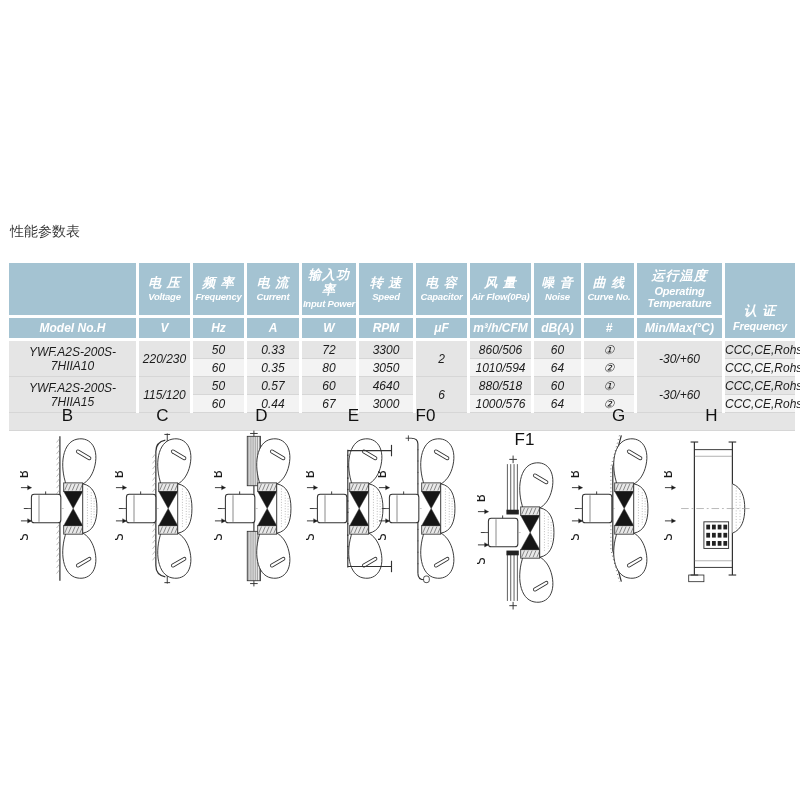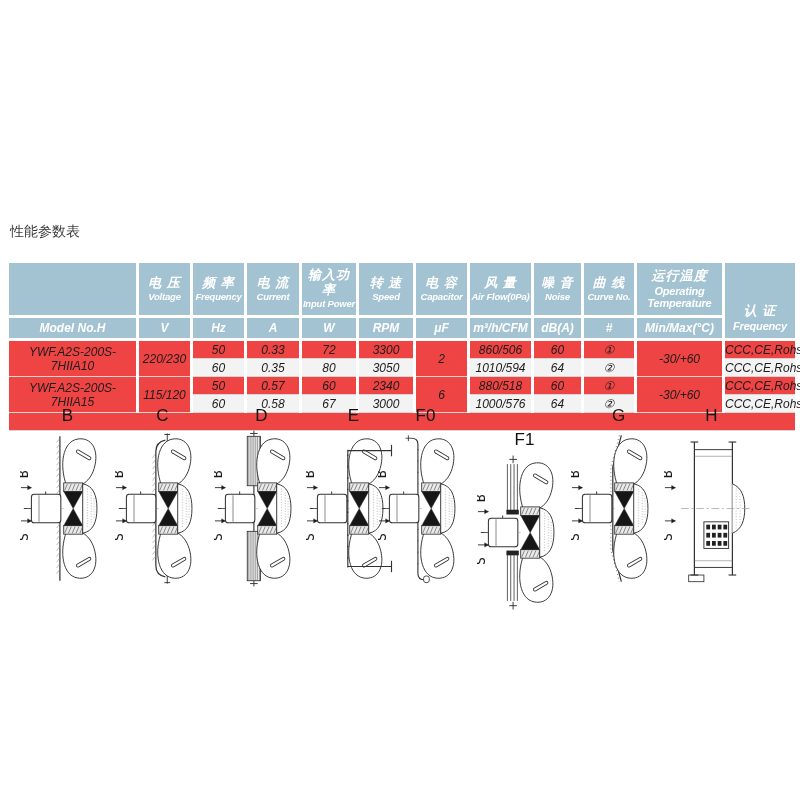--- a/index.html
+++ b/index.html
@@ -11,21 +11,21 @@
   .page-title{position:absolute;left:10px;top:223px;font-size:14px;color:#3c3c3c;}
   table.perf{position:absolute;left:6px;top:260px;width:789px;border-collapse:collapse;table-layout:fixed;font-style:italic;}
   table.perf th{background:var(--hdr);color:#fff;border:3px solid #fff;font-weight:bold;
       padding:0;text-align:center;vertical-align:middle;}
   tr.hrow1 th{height:52px;}
   .zh{font-size:13px;letter-spacing:1px;line-height:1.15;}
   .en{font-size:9.5px;line-height:1.1;margin-top:1px;letter-spacing:-0.2px;}
   .en.small{font-size:11px;padding:0 3px;}
   th.appr .zh{font-size:13px;margin-top:36px;} th.appr .en{font-size:11px;}
   tr.hrow2 th{height:20px;font-size:12px;}
-  table.perf td{background:#ef4444;border-top:1px solid var(--grid);border-bottom:1px solid var(--grid);
+  table.perf td{background:#e5e5e5;border-top:1px solid var(--grid);border-bottom:1px solid var(--grid);
       border-left:3px solid #fff;border-right:3px solid #fff;height:17px;padding:0;
       font-size:12px;color:var(--ink);text-align:center;vertical-align:middle;}
   tr.alt td.plain{background:var(--alt);}
   td.model{font-size:11.5px;}
   td.footbar{background:var(--hdr);height:6px;border-top:1px solid var(--grid);border-bottom:0;}
   .fans{position:absolute;left:0;top:407px;width:800px;height:200px;}
   .fan{position:absolute;width:95px;text-align:center;}
   .fan .flabel{font-size:17px;color:#111;line-height:1;}
   .fan svg{display:block;margin:5px auto 0;}
   .fan:nth-child(1){left:20px;} .fan:nth-child(2){left:115px;}
@@ -139,31 +139,31 @@
     <td class="plain">②</td>
     <td class="plain">CCC,CE,Rohs</td>
   </tr>
 
   <tr>
     <td class="model" rowspan="2">YWF.A2S-200S-7HIIA15</td>
     <td rowspan="2">115/120</td>
     <td class="plain">50</td>
     <td class="plain">0.57</td>
     <td class="plain">60</td>
-    <td class="plain">2340</td>
+    <td class="plain">4640</td>
     <td rowspan="2">6</td>
     <td class="plain">880/518</td>
     <td class="plain">60</td>
     <td class="plain">①</td>
     <td rowspan="2">-30/+60</td>
     <td class="plain">CCC,CE,Rohs</td>
   </tr>
   <tr class="alt">
     <td class="plain">60</td>
-    <td class="plain">0.58</td>
+    <td class="plain">0.44</td>
     <td class="plain">67</td>
     <td class="plain">3000</td>
     <td class="plain">1000/576</td>
     <td class="plain">64</td>
     <td class="plain">②</td>
     <td class="plain">CCC,CE,Rohs</td>
   </tr>
   <tr>
         <td class="footbar" colspan="12"></td>
       </tr>

